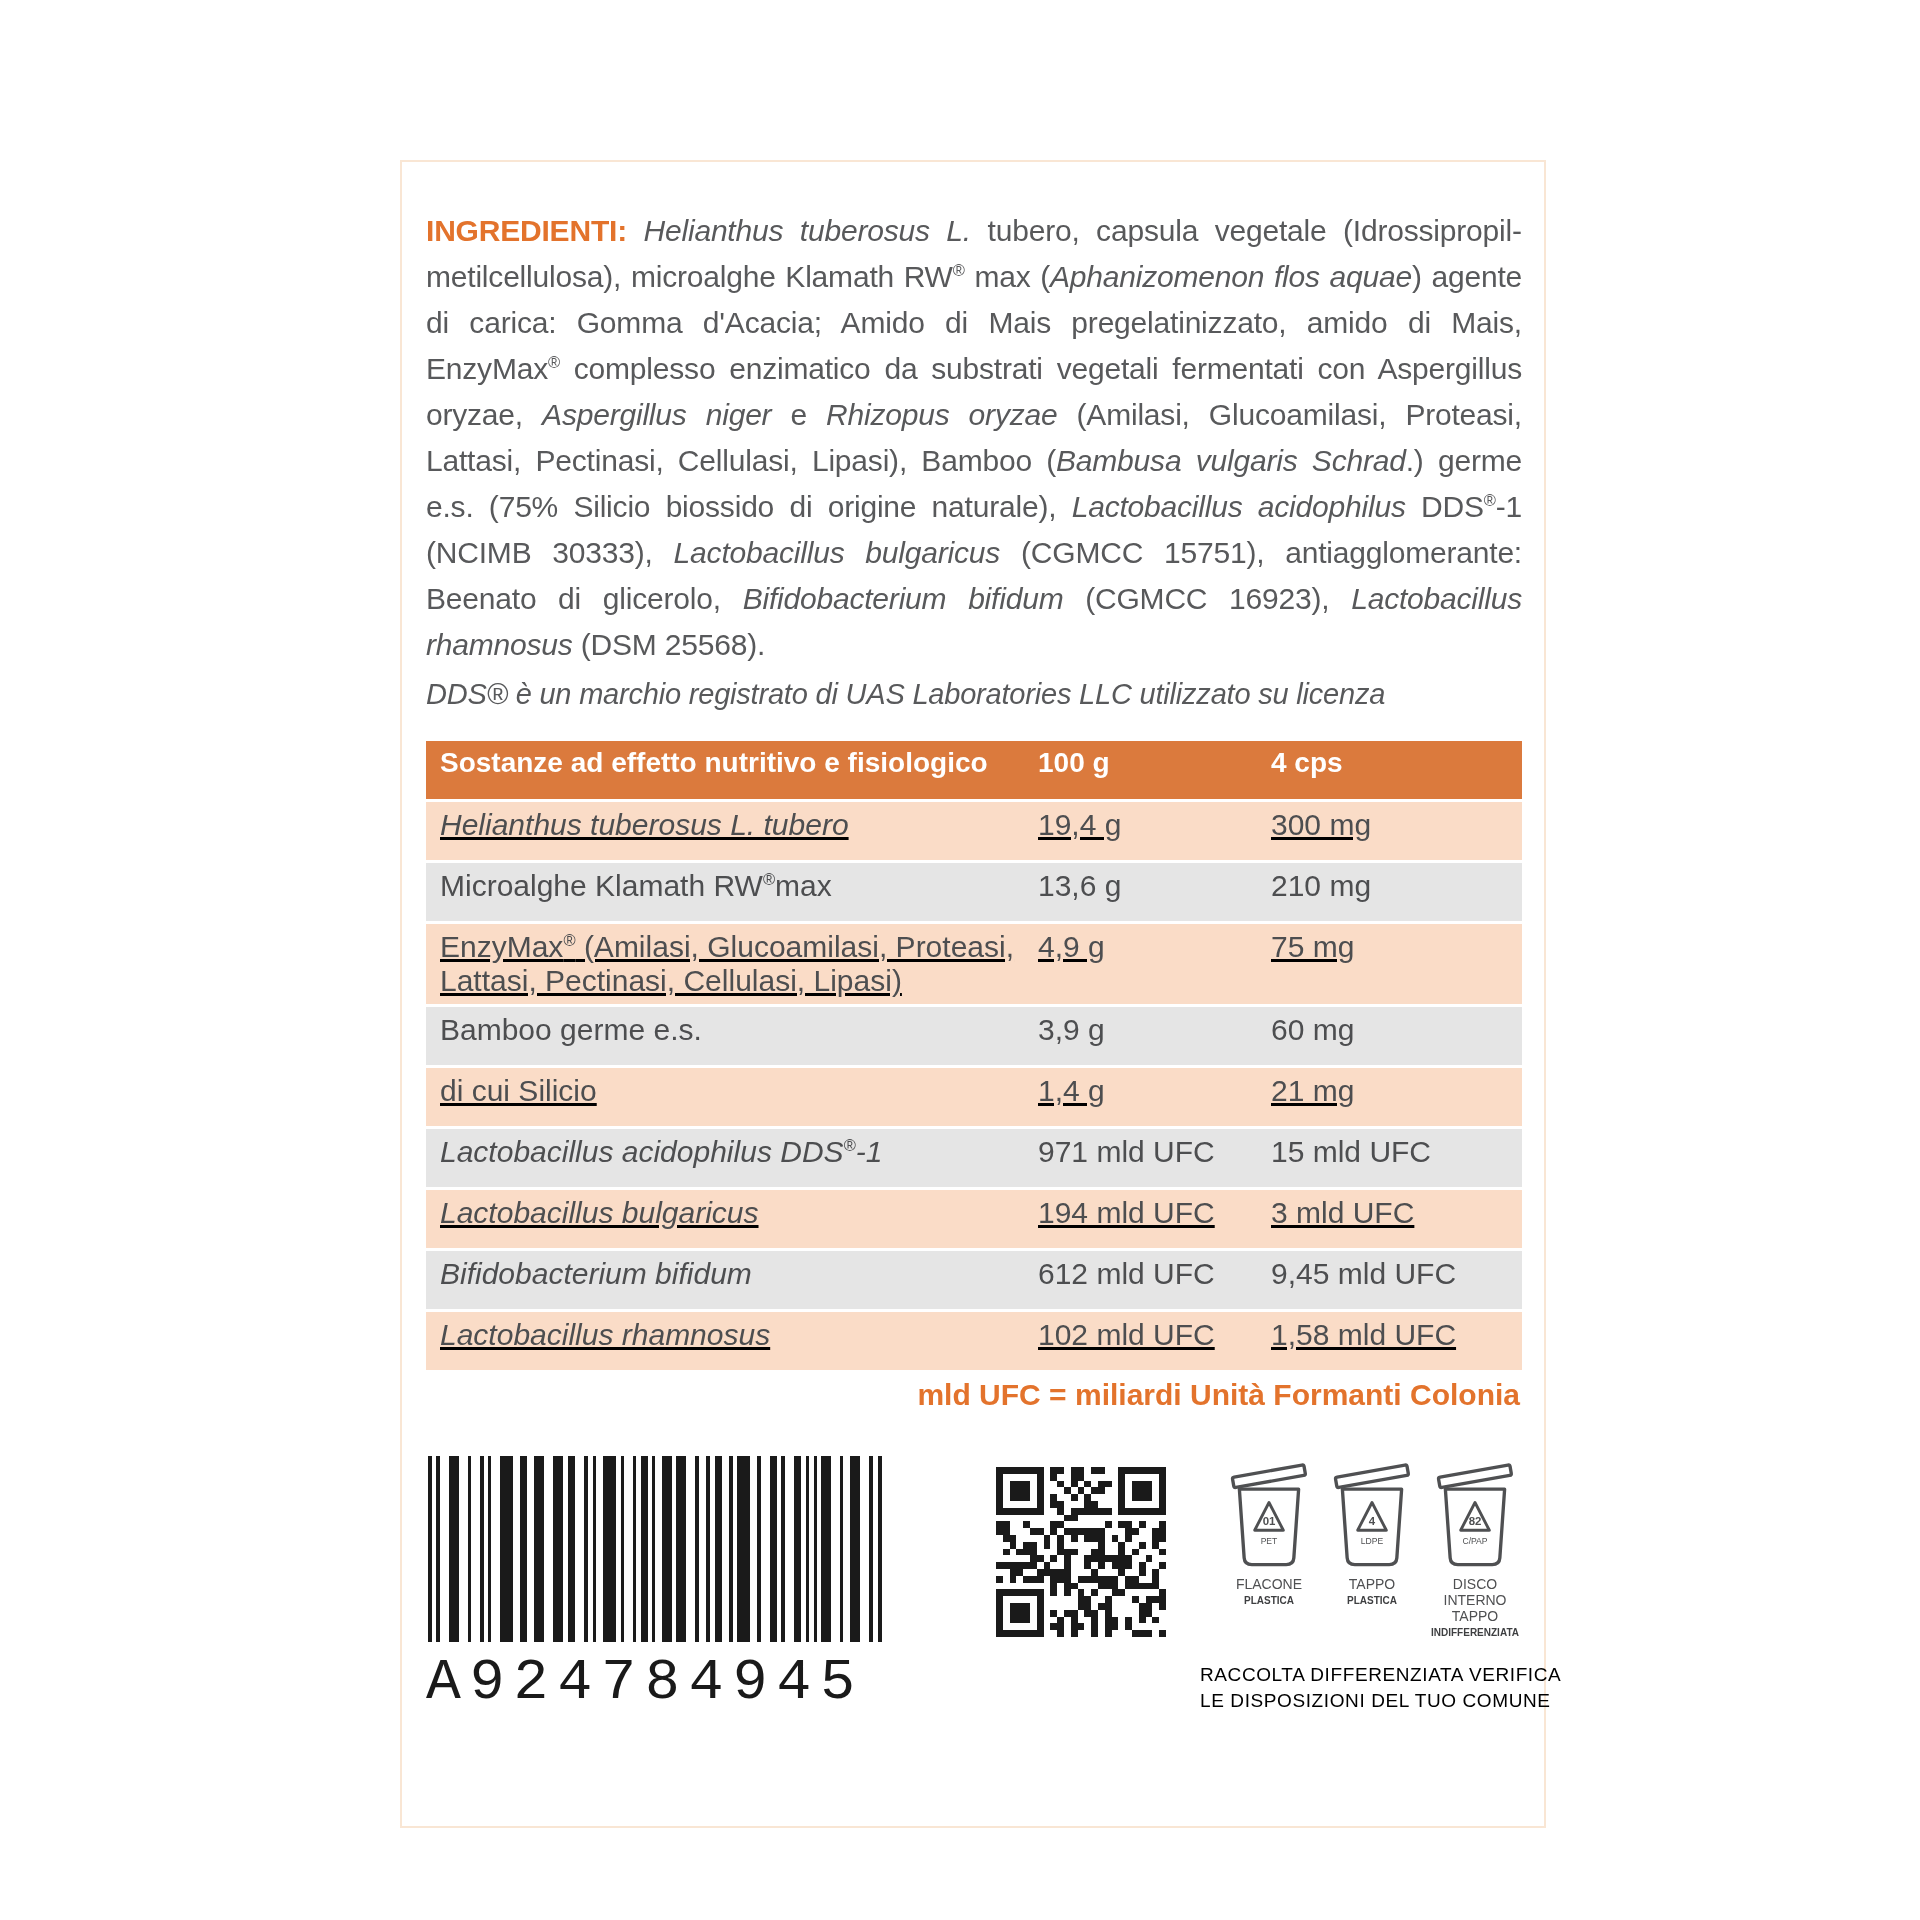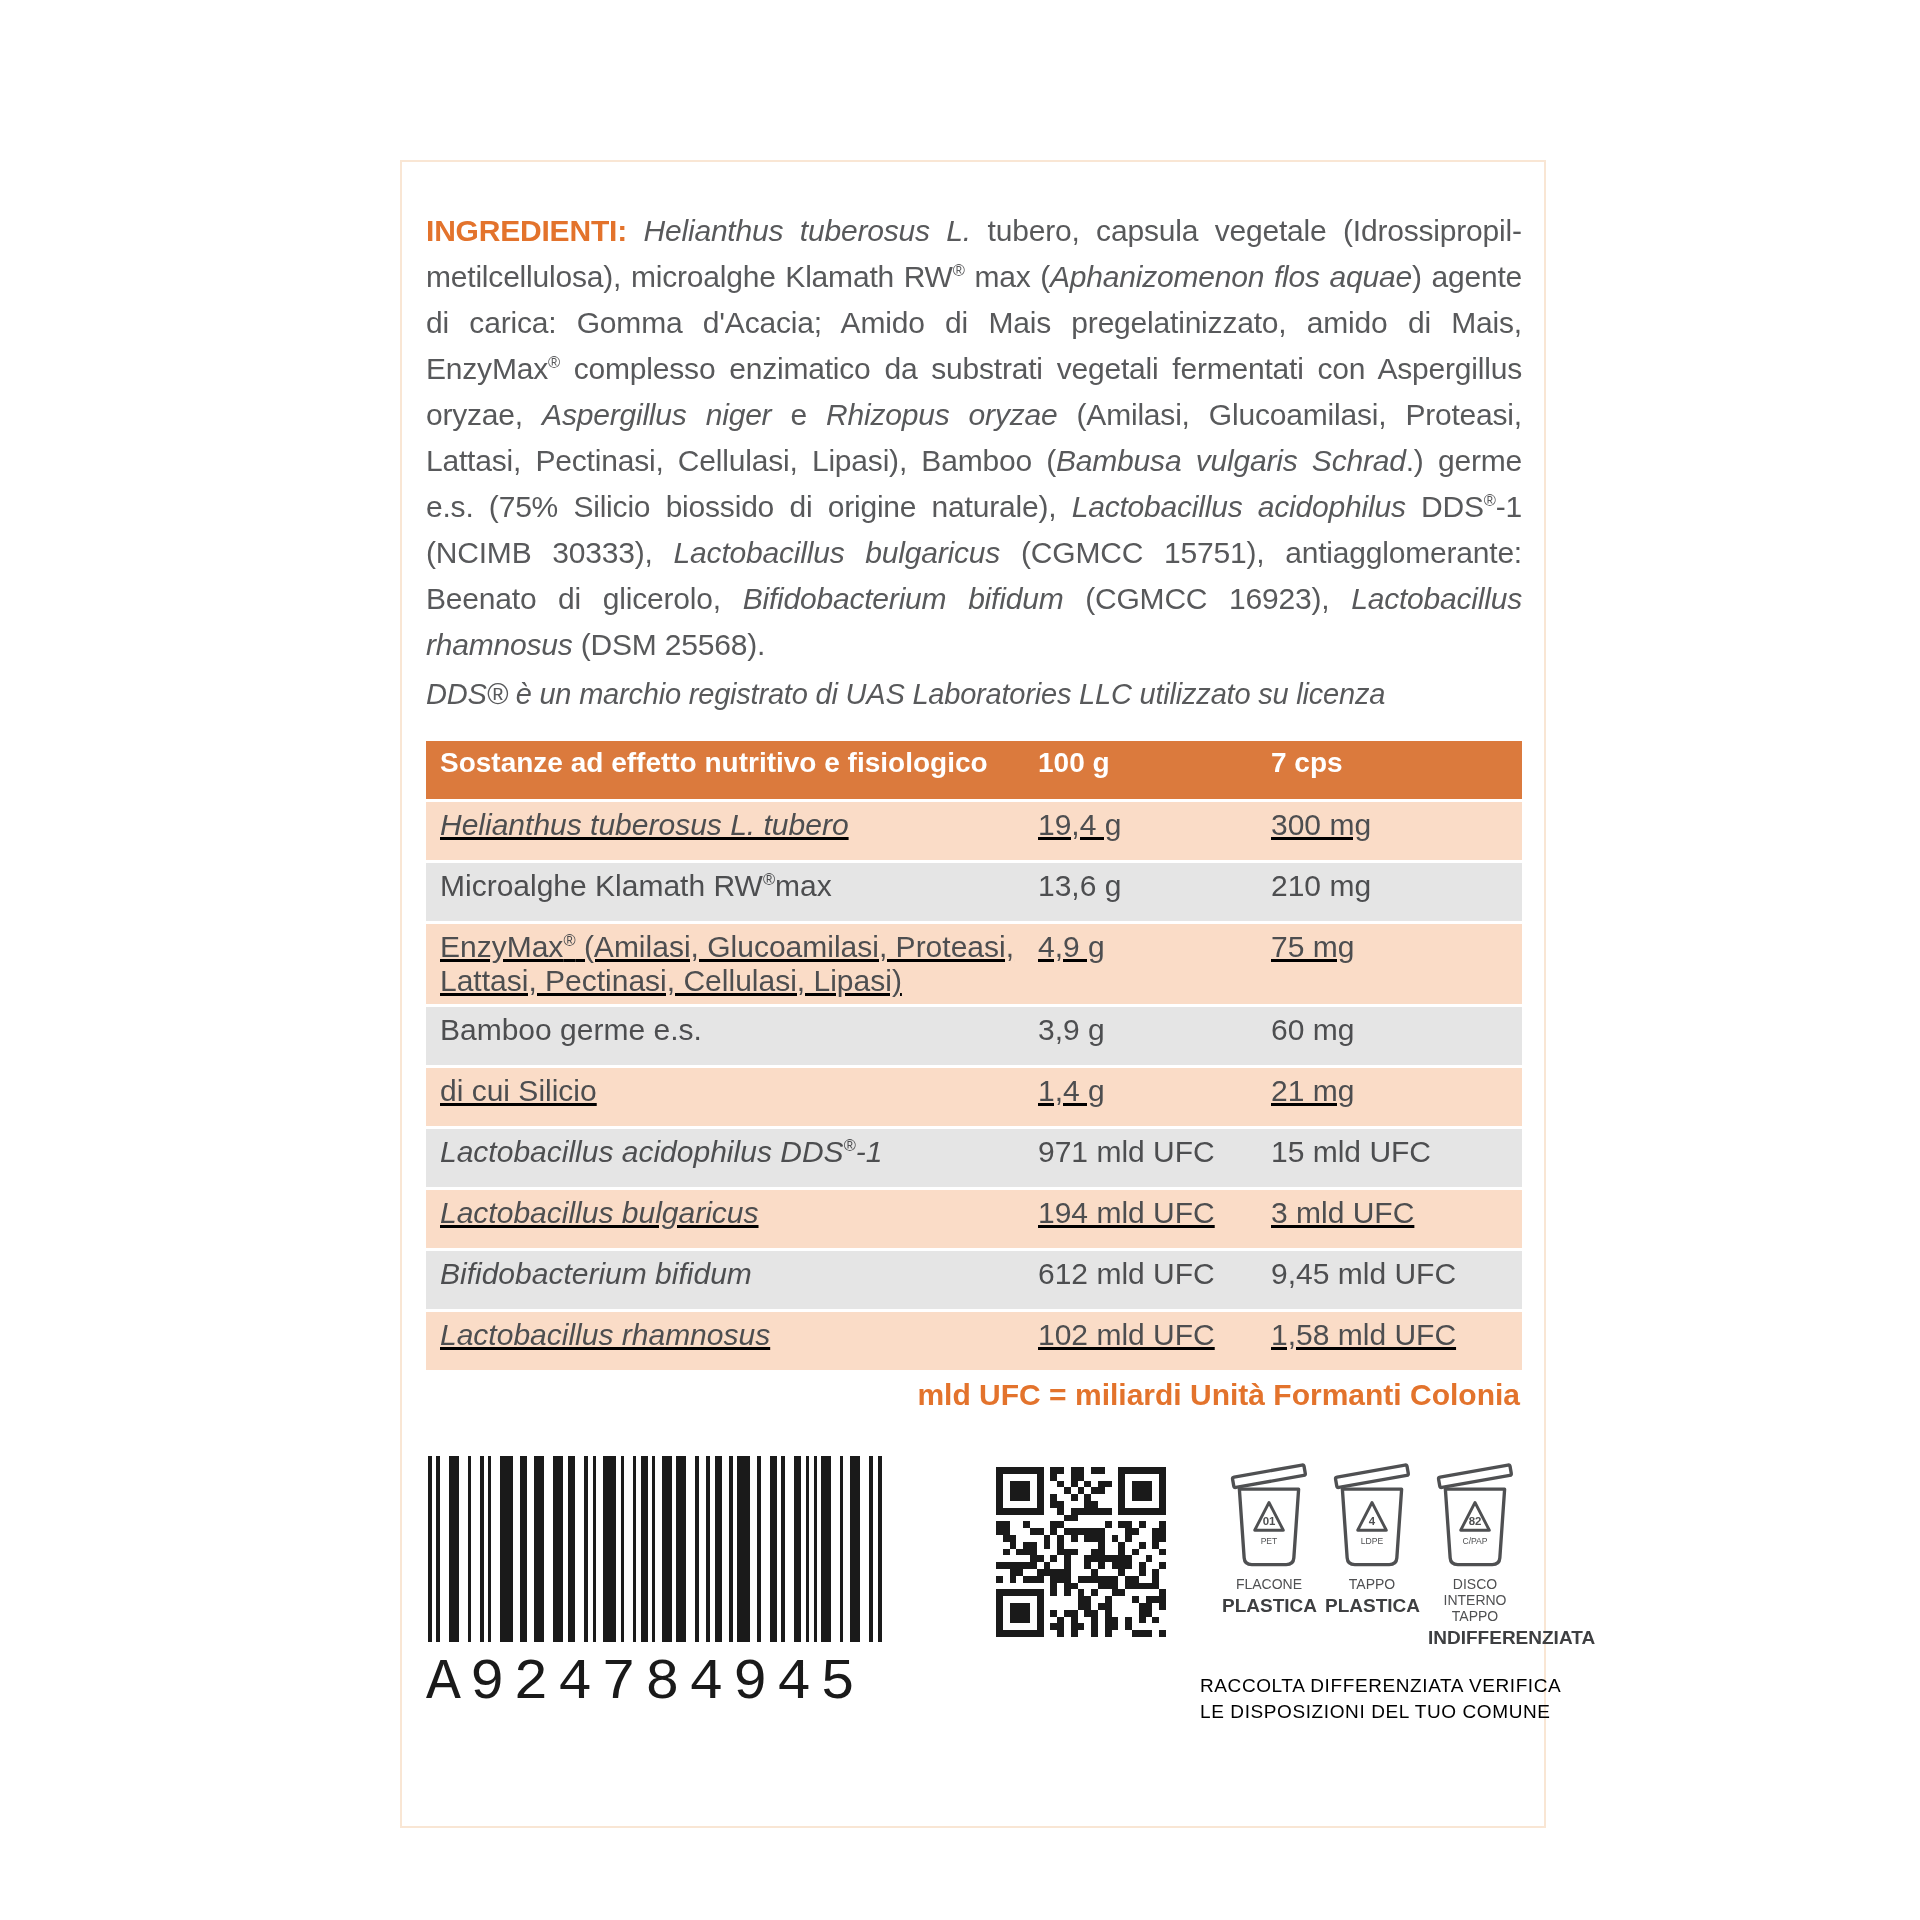--- a/index.html
+++ b/index.html
@@ -31,37 +31,37 @@
   .barcode-block{width:458px;}
   .barcode-svg{width:458px;height:186px;display:block;}
   .barcode-text{font-family:"Liberation Mono",monospace;font-size:58px;color:#1a1a1a;
     letter-spacing:9px;margin-top:8px;white-space:nowrap;}
   .qr-svg{width:192px;height:192px;margin-left:112px;}
   .recycle-block{margin-left:56px;width:300px;}
   .bins{display:flex;justify-content:space-between;}
   .bin{width:94px;text-align:center;}
   .bin svg{width:86px;height:116px;display:block;margin:0 auto;}
   .bin .part{font-size:14px;color:#4f5052;line-height:16px;margin-top:4px;}
-  .bin .disposal{font-size:19px;font-weight:bold;color:#3e3f41;margin-top:3px;}
+  .bin .disposal{font-size:10px;font-weight:bold;color:#3e3f41;margin-top:3px;}
   .recycle-note{margin-top:24px;width:344px;margin-left:-22px;text-align:right;
     font-size:19px;color:#000000;line-height:26px;letter-spacing:0.6px;}
   .recycle-note div{white-space:nowrap;}
 </style>
 </head>
 <body>
 
 <div class="label">
   <p class="ingredients" id="ingredients"><span class="seg-label">INGREDIENTI: </span><span class="seg-i">Helianthus tuberosus L.</span><span class="seg-r"> tubero, capsula vegetale (Idrossipropil­metilcellulosa), microalghe Klamath RW<sup>®</sup> max (</span><span class="seg-i">Aphanizomenon flos aquae</span><span class="seg-r">) agente di carica: Gomma d'Acacia; Amido di Mais pregelatinizzato, amido di Mais, EnzyMax<sup>®</sup> complesso enzimatico da substrati vegetali fermentati con Aspergillus oryzae, </span><span class="seg-i">Aspergillus niger</span><span class="seg-r"> e </span><span class="seg-i">Rhizopus oryzae</span><span class="seg-r"> (Amilasi, Glucoamilasi, Proteasi, Lattasi, Pectinasi, Cellulasi, Lipasi), Bamboo (</span><span class="seg-i">Bambusa vulgaris Schrad</span><span class="seg-r">.) germe e.s. (75% Silicio biossido di origine naturale), </span><span class="seg-i">Lactobacillus acidophilus</span><span class="seg-r"> DDS<sup>®</sup>-1 (NCIMB 30333), </span><span class="seg-i">Lactobacillus bulgaricus</span><span class="seg-r"> (CGMCC 15751), antiagglo­merante: Beenato di glicerolo, </span><span class="seg-i">Bifidobacterium bifidum</span><span class="seg-r"> (CGMCC 16923), </span><span class="seg-i">Lactobacillus rhamnosus</span><span class="seg-r"> (DSM 25568).</span></p>
   <p class="tm-note">DDS® è un marchio registrato di UAS Laboratories LLC utilizzato su licenza</p>
 
   <div class="ntable" id="ntable">
       <div class="trow thead">
         <div class="c name">Sostanze ad effetto nutritivo e fisiologico</div>
         <div class="c v100">100 g</div>
-        <div class="c v3">7 cps</div>
+        <div class="c v3">4 cps</div>
       </div>
       <div class="trow peach">
         <div class="c name it">Helianthus tuberosus L. tubero</div>
         <div class="c v100">19,4 g</div>
         <div class="c v3">300 mg</div>
       </div>
       <div class="trow white">
         <div class="c name">Microalghe Klamath RW<sup>®</sup>max</div>
         <div class="c v100">13,6 g</div>
         <div class="c v3">210 mg</div>

